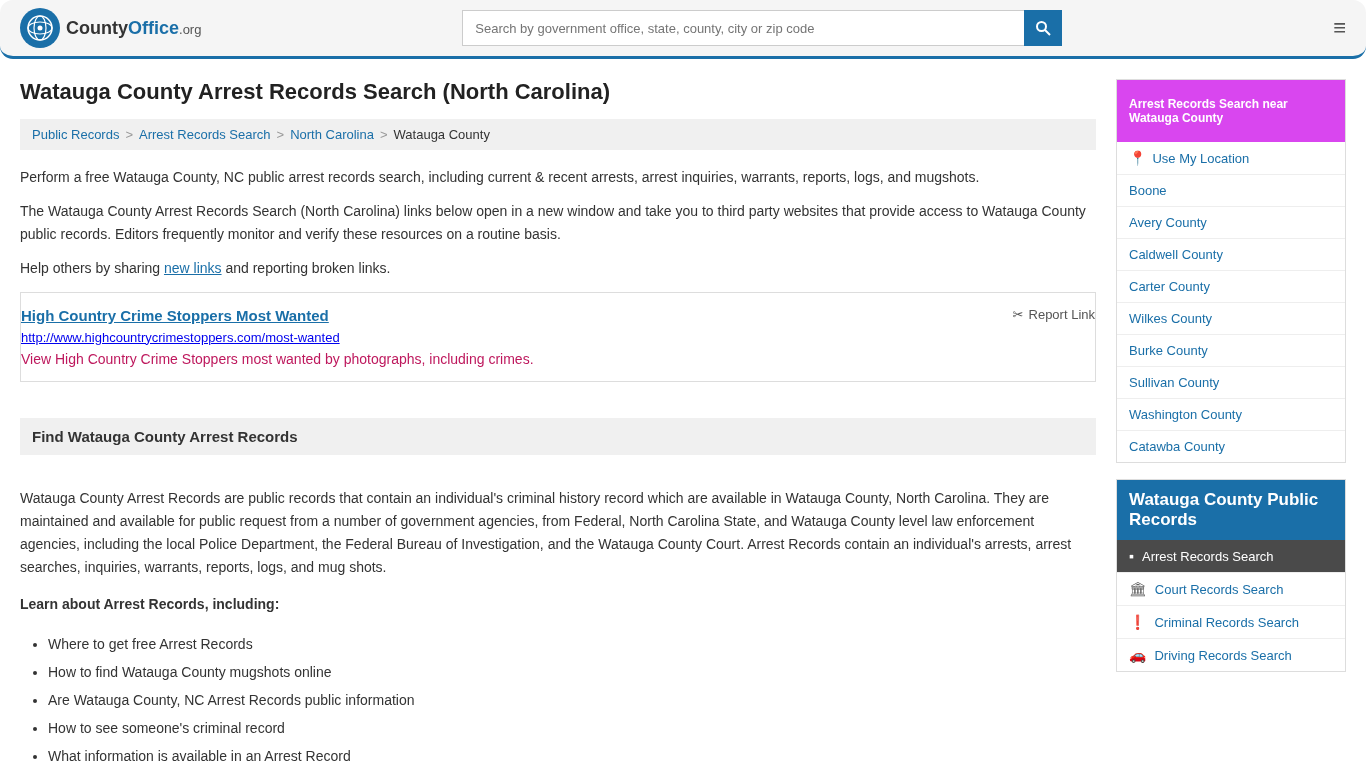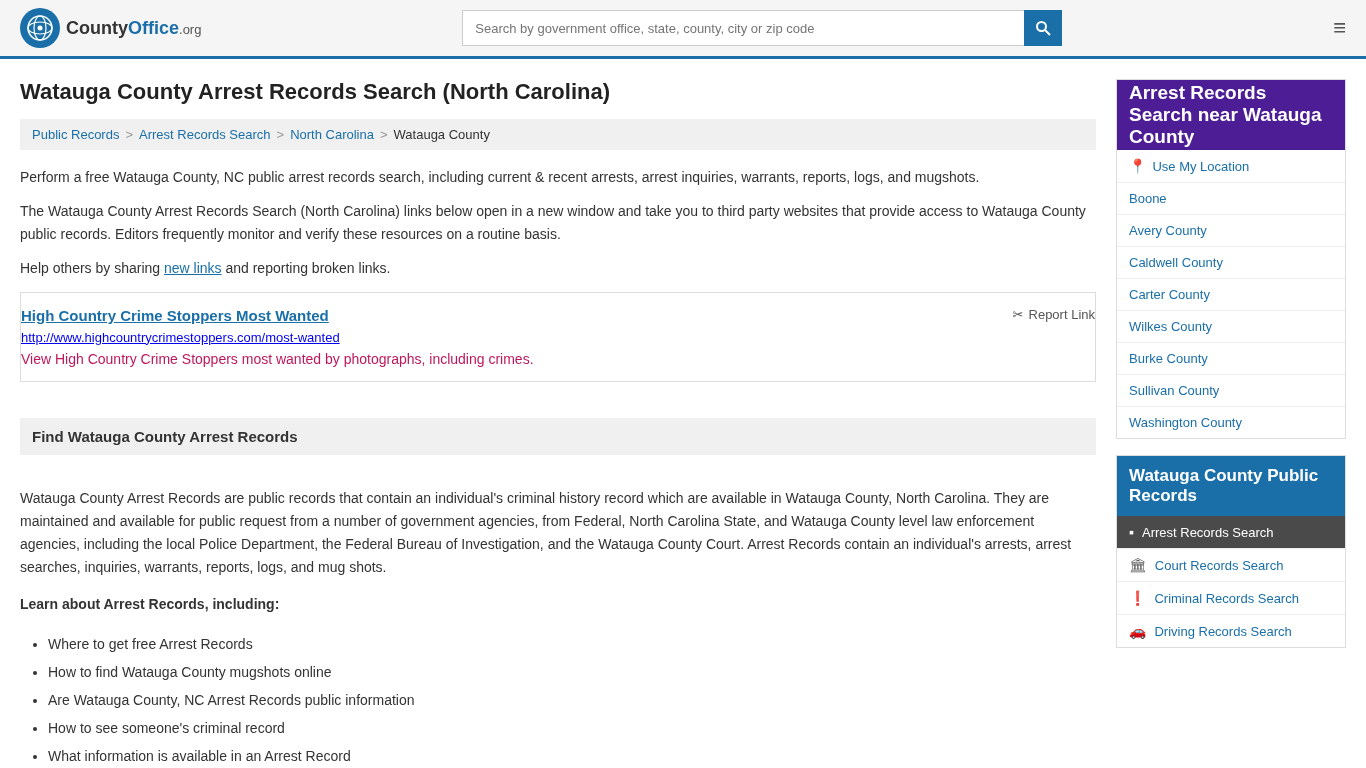--- a/index.html
+++ b/index.html
@@ -6,20 +6,21 @@
     body { font-family: Arial, sans-serif; font-size: 14px; color: #333; background: #fff; }
 
     
     .header {
       background: #f5f5f5;
       border-bottom: 3px solid #1a6fa8;
       padding: 8px 20px;
       display: flex;
       align-items: center;
       justify-content: space-between;
+      border-radius: 13px;
     }
     .logo-area {
       display: flex;
       align-items: center;
       gap: 6px;
     }
     .logo-circle {
       width: 40px;
       height: 40px;
       background: #1a6fa8;
@@ -184,24 +185,24 @@
     
     .info-list {
       list-style: disc;
       padding-left: 28px;
       font-size: 14px;
       line-height: 2;
     }
 
     
     .sidebar-section-title {
-      background: #4c1d95;
-      color: white;
-      padding: 2px 12px;
-      font-size: 19px;
+      background: #d946ef;
+      color: white;
+      padding: 17px 12px;
+      font-size: 12px;
       font-weight: bold;
       margin-bottom: 0;
     }
     .sidebar-section {
       border: 1px solid #ddd;
       margin-bottom: 16px;
     }
     .sidebar-links {
       padding: 0;
       list-style: none;
@@ -354,20 +355,21 @@
           <a href="#">Use My Location</a>
         </li>
       <li><a href="#">Boone</a></li>
           <li><a href="#">Avery County</a></li>
           <li><a href="#">Caldwell County</a></li>
           <li><a href="#">Carter County</a></li>
           <li><a href="#">Wilkes County</a></li>
           <li><a href="#">Burke County</a></li>
           <li><a href="#">Sullivan County</a></li>
           <li><a href="#">Washington County</a></li>
+          <li><a href="#">Catawba County</a></li>
         </ul>
     </div>
 
     <div class="pub-records-section">
       <div class="pub-records-title">
         <span>Watauga County Public Records</span>
       </div>
       <ul class="pub-records-list">
       <li class="active">
             <span class="rec-icon">▪</span>

